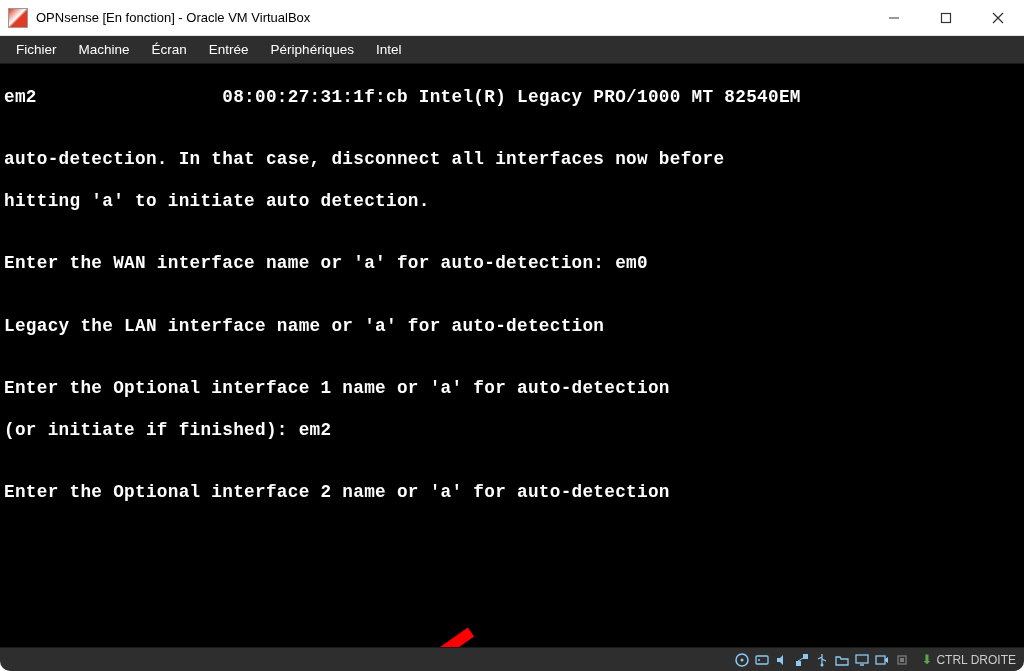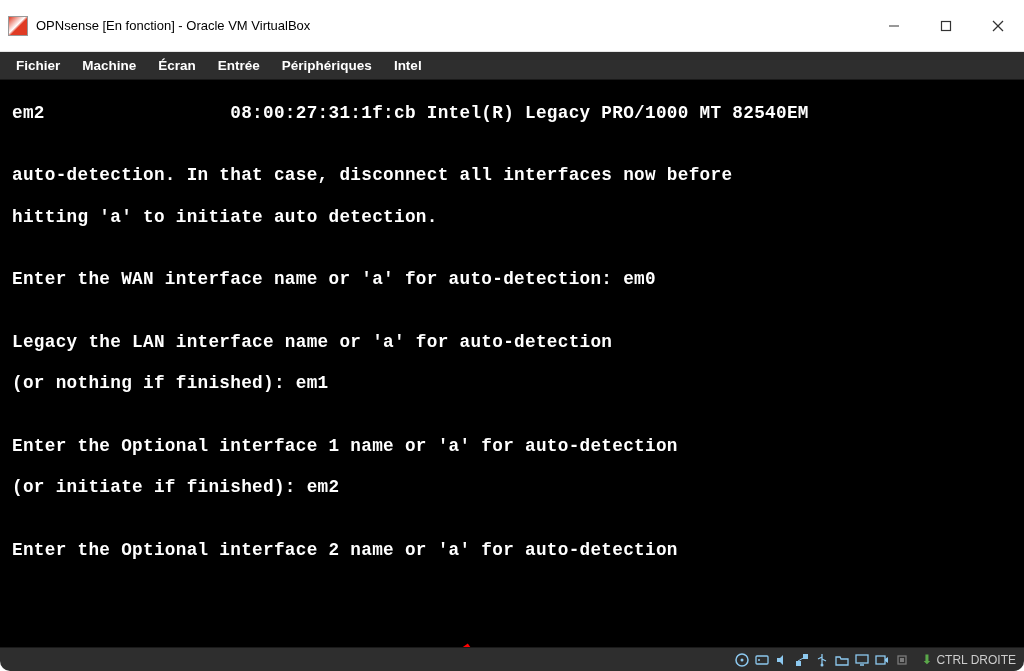--- a/index.html
+++ b/index.html
@@ -4,45 +4,45 @@
 <style>
   * { margin: 0; padding: 0; box-sizing: border-box; }
   html, body { width: 1024px; height: 671px; overflow: hidden; font-family: "Segoe UI", Tahoma, sans-serif; background: #fff; }
   .window {
     width: 1024px; height: 671px; background: #fff;
     display: flex; flex-direction: column;
     border-radius: 10px; overflow: hidden;
   }
   
   .titlebar {
-    height: 52px; display: flex; align-items: center; padding: 0 0 0 8px;
+    height: 36px; display: flex; align-items: center; padding: 0 0 0 8px;
     background: #fff; color: #000; border-bottom: 1px solid #e5e5e5;
   }
   .app-icon { width: 20px; height: 20px; margin-right: 8px; background: linear-gradient(135deg,#e03b24 0%,#fff 45%,#e03b24 55%); border:1px solid #999; }
   .title-text { font-size: 13px; flex: 0 0 auto; }
   .title-spacer { flex: 1; }
   .win-controls { display: flex; height: 36px; }
   .win-btn { width: 52px; display:flex; align-items:center; justify-content:center; font-size:14px; color:#333; cursor:pointer; }
   .win-btn svg { stroke:#333; }
   
   .menubar {
     height: 28px; background: #2e2e2e; display:flex; align-items:center;
     padding: 0 6px; gap: 2px;
     color:#fff; font-size:13.5px;
     border-bottom: 1px solid #1a1a1a;
   }
-  .menu-item { padding: 3px 10px; cursor:pointer;font-weight:bold; }
+  .menu-item { padding: 3px 10px; cursor:pointer; }
   
   .console {
     flex:1; background:#000; color:#fff; font-family: "Courier New", monospace;
     font-size:17.7px; line-height:20.8px; font-weight:bold;
     padding: 2px 0 0 0; white-space:pre; overflow:hidden; position:relative;
     letter-spacing: 0.3px;
   }
-  .console-line { padding-left:4px;margin-left:8px; }
+  .console-line { padding-left:4px; }
   
   .arrow {
     position:absolute; pointer-events:none;
     left:376px; top:560px;
   }
   
   .statusbar {
     height: 24px; background:#2e2e2e; color:#bfeaff;
     display:flex; align-items:center; justify-content:flex-end;
     padding: 0 8px; font-size:12px; gap:6px;
@@ -93,21 +93,20 @@
 
   <div class="console">
 <div class="console-line">em2                 08:00:27:31:1f:cb Intel(R) Legacy PRO/1000 MT 82540EM</div>
 <div class="console-line"></div>
 <div class="console-line">auto-detection. In that case, disconnect all interfaces now before</div>
 <div class="console-line">hitting 'a' to initiate auto detection.</div>
 <div class="console-line"></div>
 <div class="console-line">Enter the WAN interface name or 'a' for auto-detection: em0</div>
 <div class="console-line"></div>
 <div class="console-line">Legacy the LAN interface name or 'a' for auto-detection</div>
-<div class="console-line">(or nothing if finished): em1</div>
 <div class="console-line"></div>
 <div class="console-line">Enter the Optional interface 1 name or 'a' for auto-detection</div>
 <div class="console-line">(or initiate if finished): em2</div>
 <div class="console-line"></div>
 <div class="console-line">Enter the Optional interface 2 name or 'a' for auto-detection</div>
 
 <div class="console-line"></div>
 
 <div class="console-line"></div>
 

